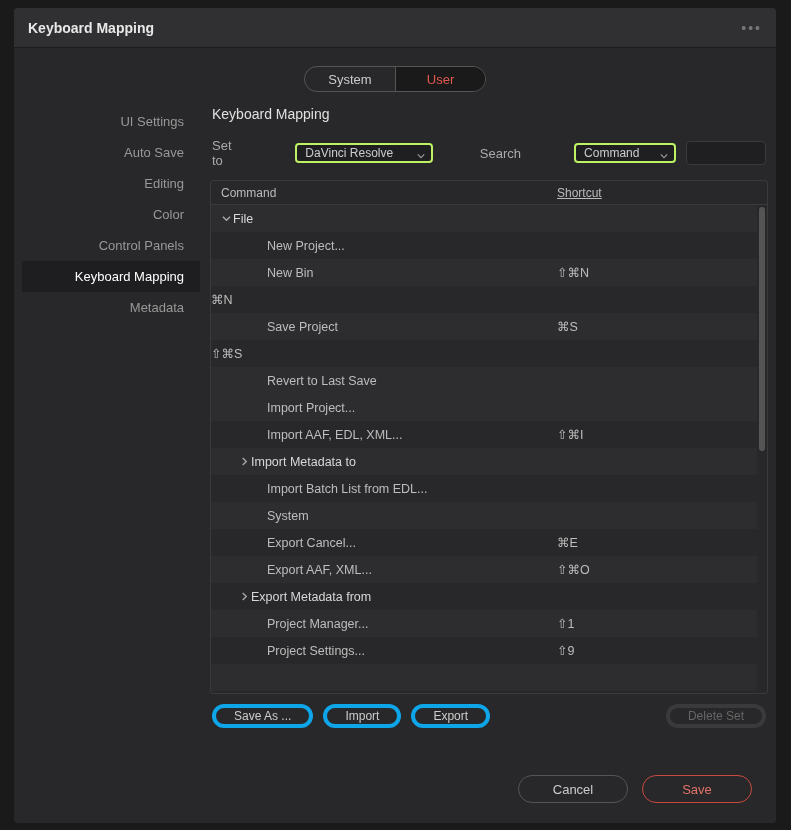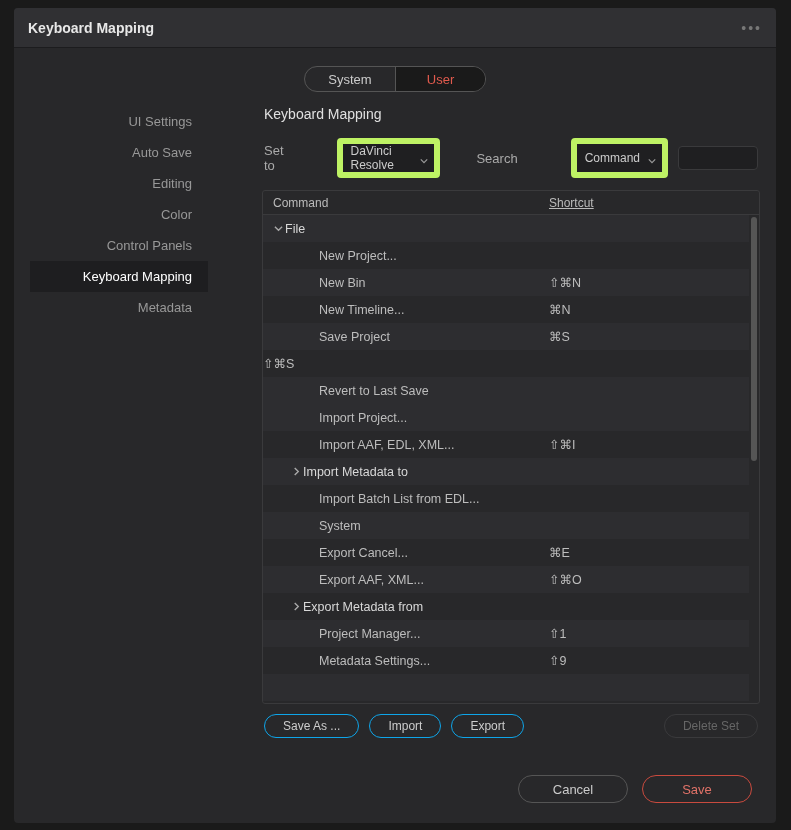--- a/index.html
+++ b/index.html
@@ -44,22 +44,21 @@
   }
   .seg button {
     background: transparent; border: none; color: #ccc; font-size: 13px;
     width: 90px; cursor: pointer;
   }
   .seg button.active { background: #1a1a1a; color: #e05a4d; }
   .seg button + button { border-left: 1px solid #555; }
 
   .body {
     flex: 1; display: flex; min-height: 0;
-    padding: 0 16px;
-    gap: 44px;
+    padding: 0 8px;
   }
   .sidebar {
     width: 178px;
     padding-top: 4px;
   }
   .sidebar .item {
     text-align: right;
     padding: 8px 16px 8px 0;
     color: #989898;
     cursor: pointer;
@@ -74,22 +73,22 @@
     flex: 1; display: flex; flex-direction: column; min-width: 0;
     padding-left: 10px;
   }
   .section-title { color: #e0e0e0; font-size: 14px; padding: 4px 0 16px 2px; }
 
   .controls-row {
     display: flex; align-items: center; gap: 10px; padding: 0 2px 12px 2px;
   }
   .ctl-label { color: #aaa; font-size: 13px; }
   .select {
-    background: #1f1f21; border: 6px solid #bef264; color: #ccc;
-    border-radius: 4px; height: 40px; padding: 0 22px 0 8px;
+    background: #1f1f21; border: 2px solid #bef264; color: #ccc;
+    border-radius: 4px; height: 20px; padding: 0 22px 0 8px;
     font-size: 12px; position: relative; display: inline-flex; align-items: center;
     cursor: pointer;
     margin-left: 43px;
   }
   .select .chev {
     position: absolute; right: 6px; top: 50%; transform: translateY(-50%);
     width: 8px; height: 8px;
   }
   .select.preset { width: 150px; }
   .select.search { width: 110px; }
@@ -133,21 +132,21 @@
   .row.group { color: #d8d8d8; }
   .scrollbar {
     position: absolute; right: 2px; top: 26px; width: 6px; height: 244px;
     background: #555; border-radius: 3px;
   }
 
   .btn-row {
     display:flex; align-items:center; gap:10px; padding: 10px 2px 0 2px;
   }
   .btn {
-    background: transparent; border: 1px solid #0ea5e9; color: #ccc;
+    background: transparent; border: 4px solid #0ea5e9; color: #ccc;
     border-radius: 12px; height: 24px; padding: 0 18px; font-size: 12px;
     cursor: pointer;
   }
   .btn.disabled { color: #666; border-color: #3a3a3c; cursor: default; }
   .btn-row .flex { flex:1; }
 
   .footer {
     display:flex; justify-content:flex-end; gap: 14px;
     padding: 18px 24px 20px 0;
   }
@@ -243,26 +242,20 @@
             <div class="row zebra">
               <div class="c1">
                 <span class="indent" style="width: 18px;"></span>
                 <span class="tw"></span>
                 <span style="width: 16px; display: inline-block;"></span>
                 <span>New Bin</span>
               </div>
               <div class="c2">⇧⌘N</div>
             </div>
             <div class="row">
-              <div class="c1">
-                <span class="indent" style="width: 18px;"></span>
-                <span class="tw"></span>
-                <span style="width: 16px; display: inline-block;"></span>
-                <span>New Timeline...</span>
-              </div>
               <div class="c2">⌘N</div>
             </div>
             <div class="row zebra">
               <div class="c1">
                 <span class="indent" style="width: 18px;"></span>
                 <span class="tw"></span>
                 <span style="width: 16px; display: inline-block;"></span>
                 <span>Save Project</span>
               </div>
               <div class="c2">⌘S</div>
@@ -364,21 +357,21 @@
                 <span style="width: 16px; display: inline-block;"></span>
                 <span>Project Manager...</span>
               </div>
               <div class="c2">⇧1</div>
             </div>
             <div class="row">
               <div class="c1">
                 <span class="indent" style="width: 18px;"></span>
                 <span class="tw"></span>
                 <span style="width: 16px; display: inline-block;"></span>
-                <span>Metadata Settings...</span>
+                <span>Project Settings...</span>
               </div>
               <div class="c2">⇧9</div>
             </div>
             <div class="row zebra">
               <div class="c2"></div>
             </div>
           </div>
         <div class="scrollbar"></div>
       </div>
 

